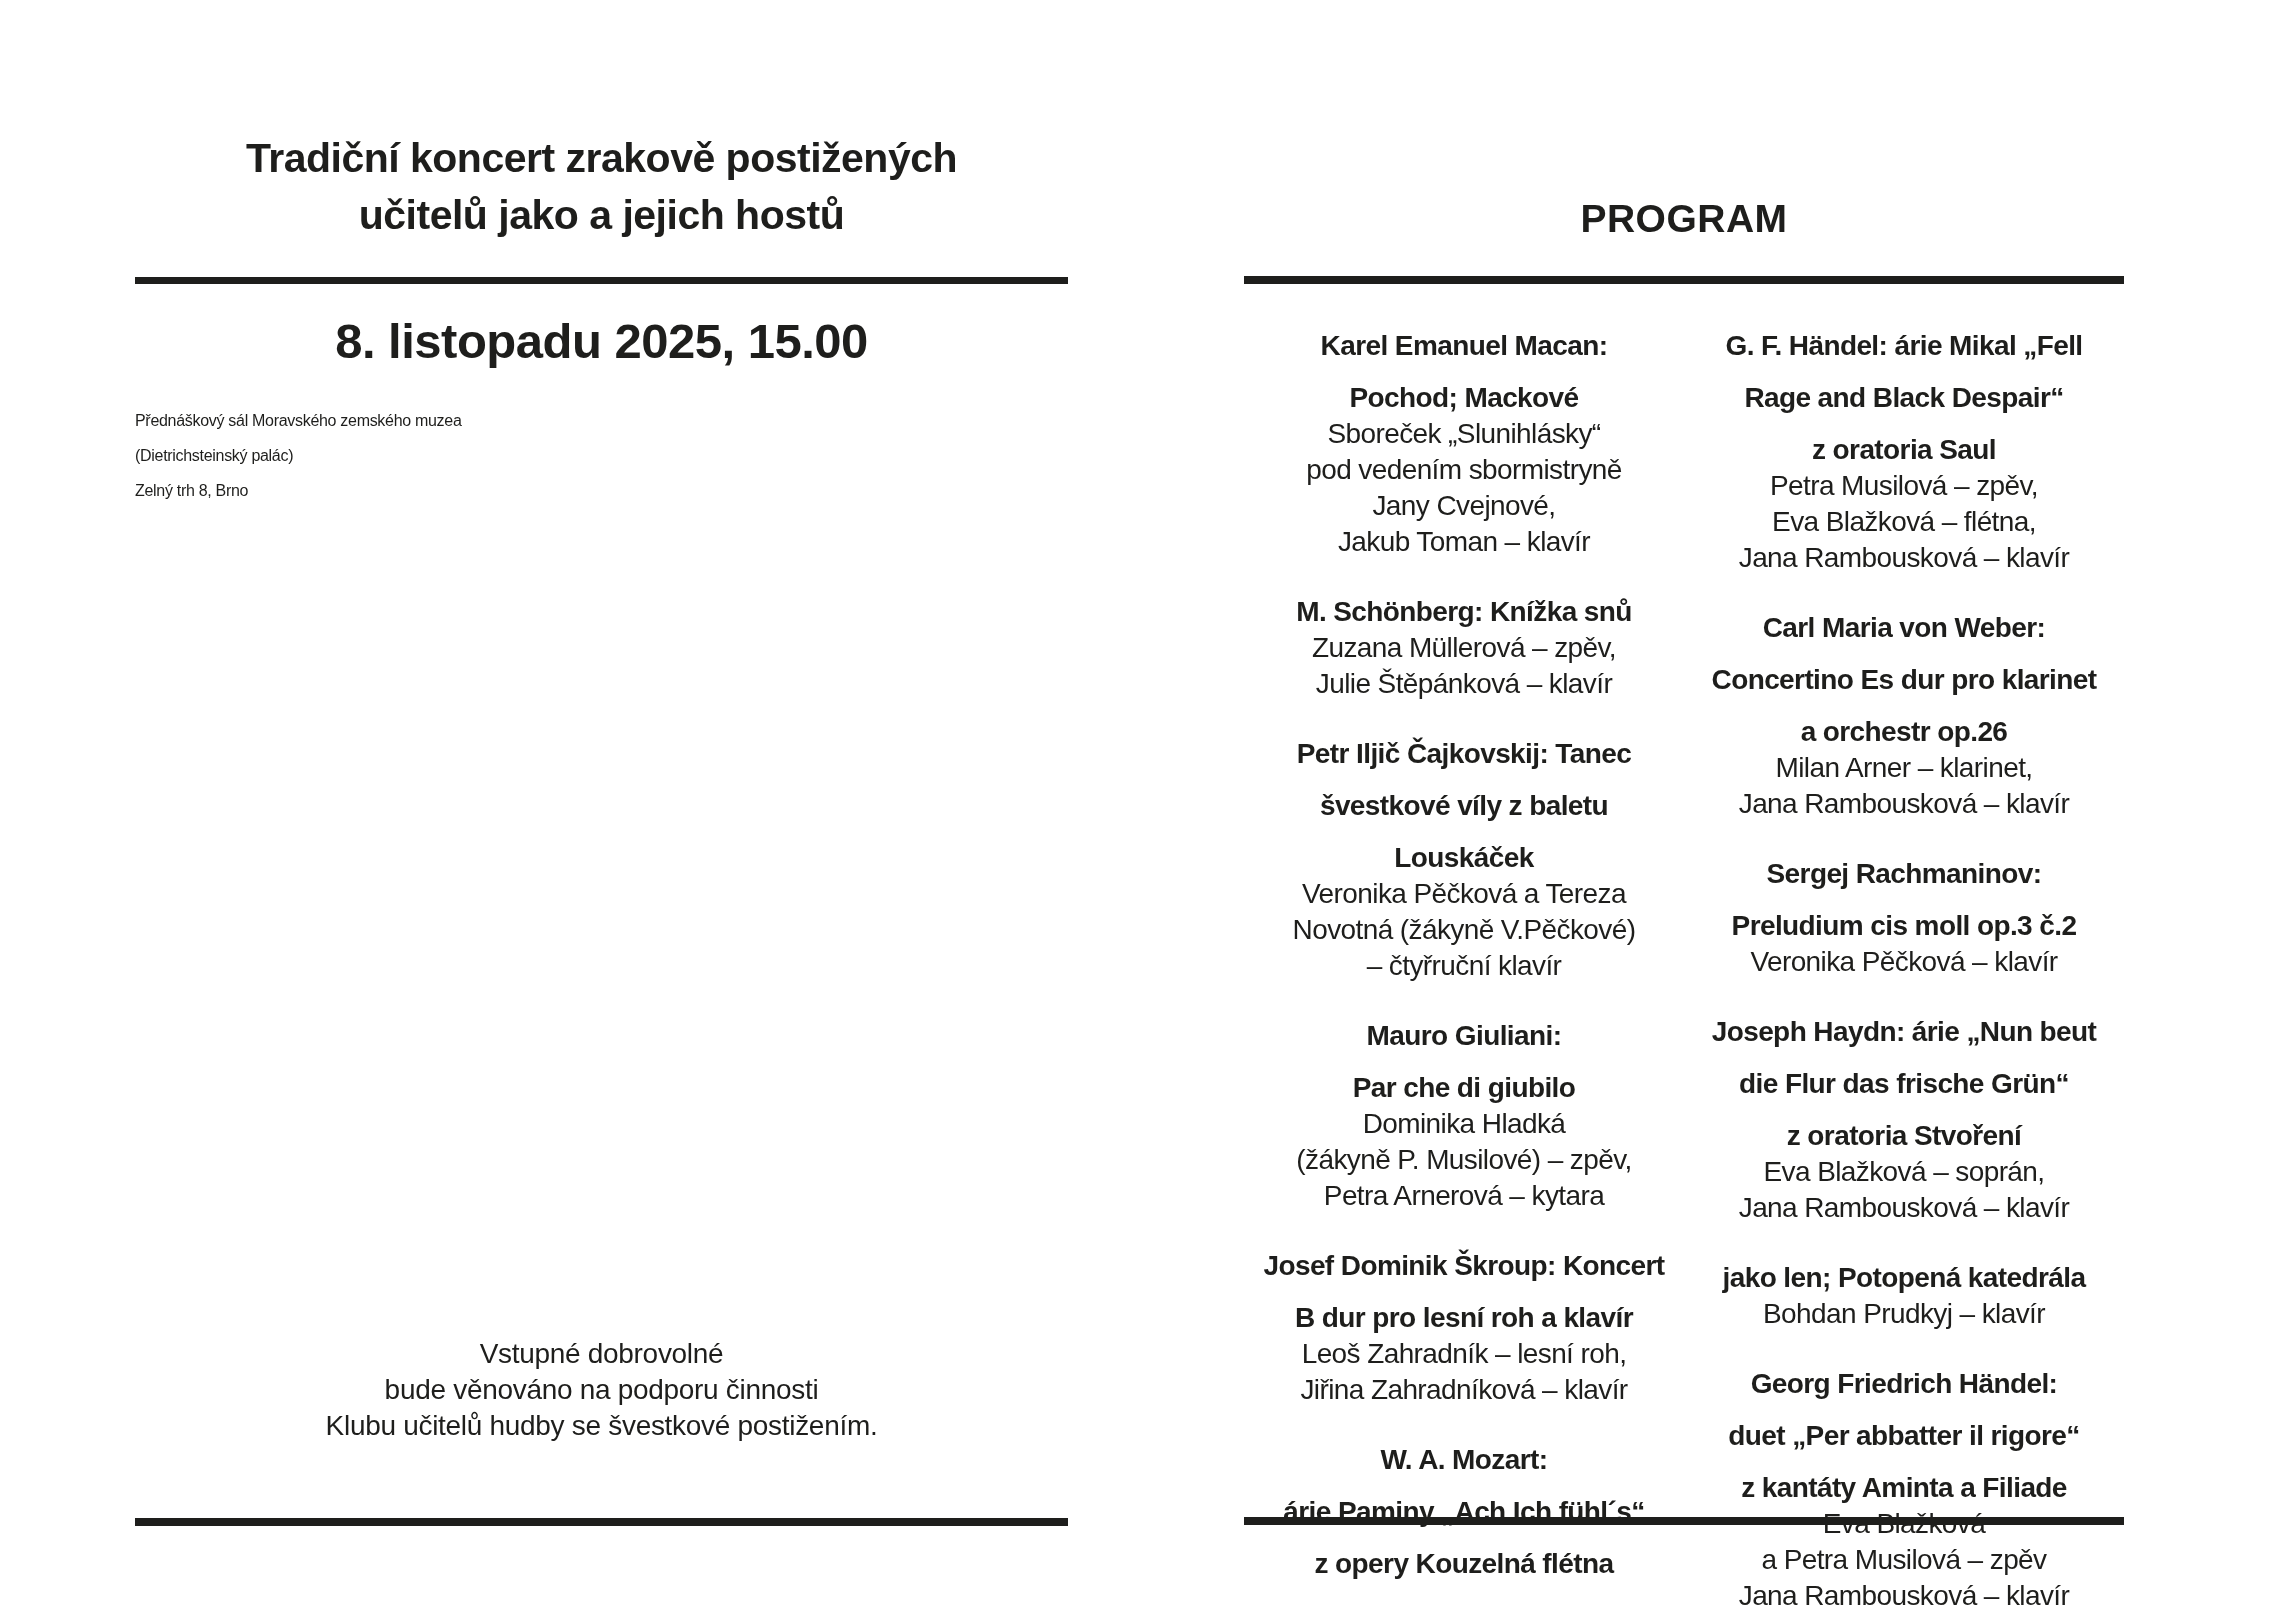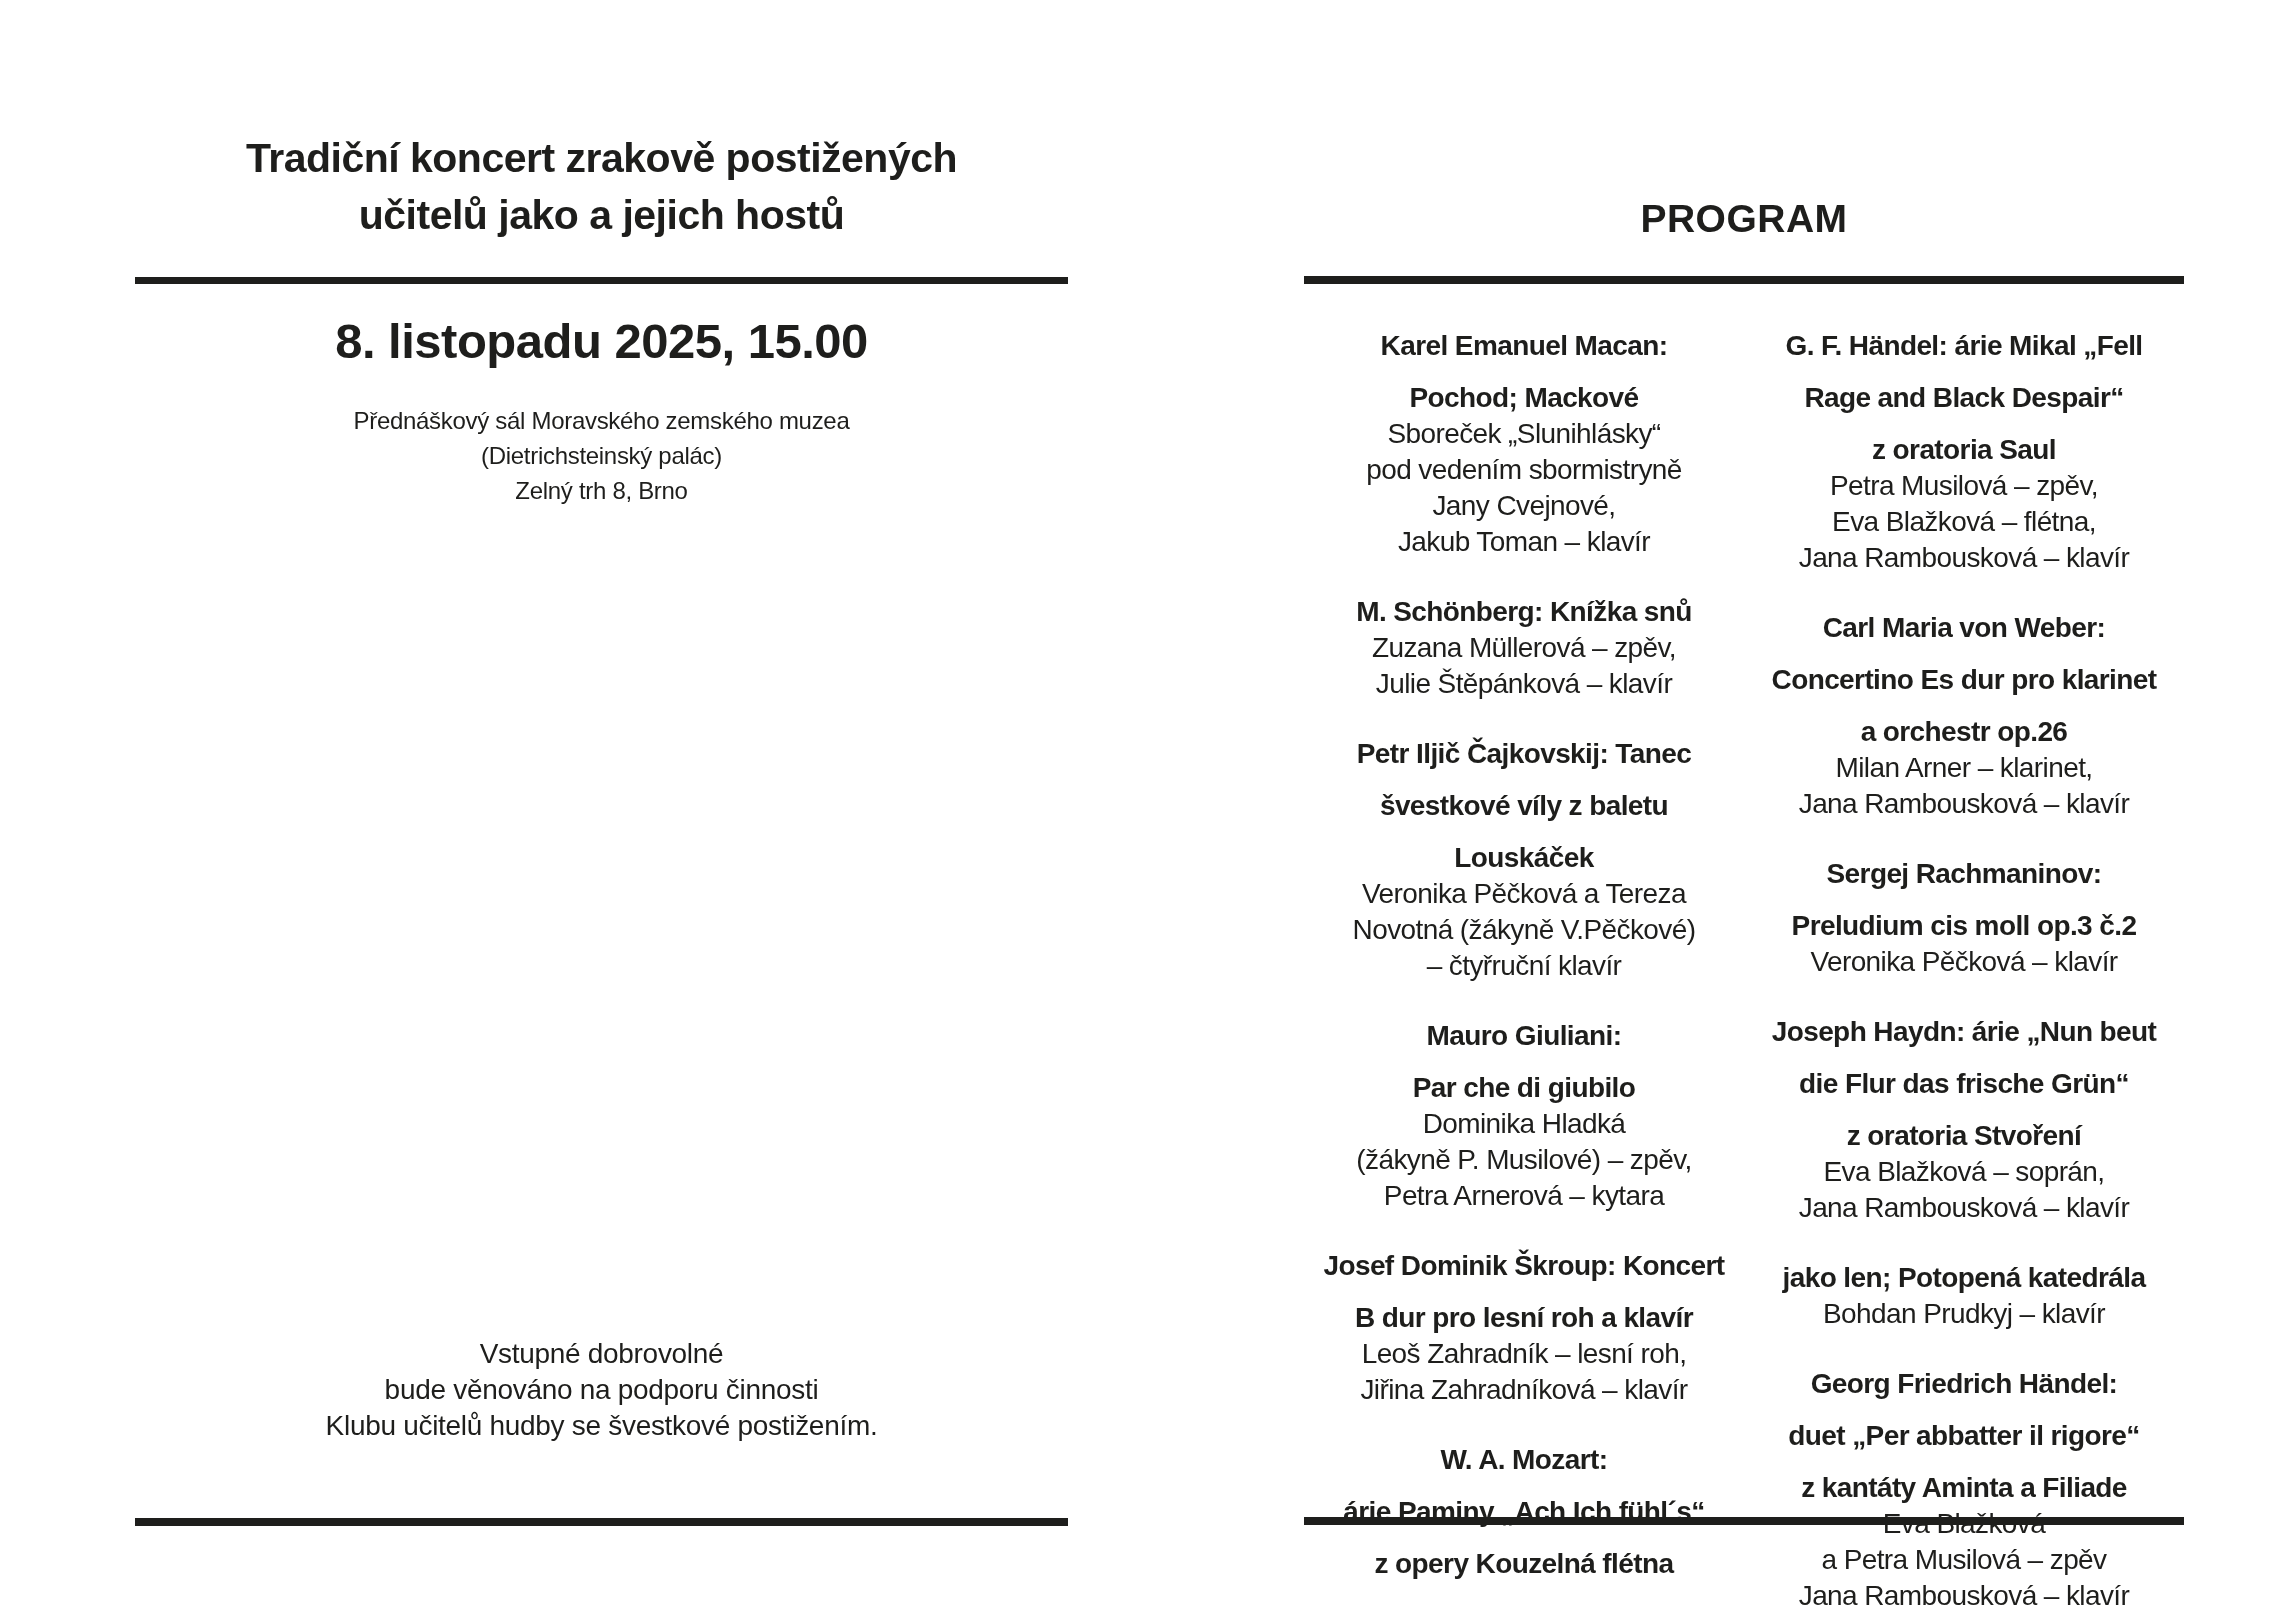--- a/index.html
+++ b/index.html
@@ -23,30 +23,30 @@
     line-height: 57px; letter-spacing: -0.5px;
   }
   .lp-rule-top   { position: absolute; top: 277px;  left: 0; width: 100%; height: 6.9px; background: #1e1e1c; }
   .lp-date {
     position: absolute; top: 318px; left: 0; width: 100%;
     text-align: center; font-weight: 700; font-size: 49px; line-height: 47px;
     letter-spacing: -0.5px;
   }
   .lp-venue {
     position: absolute; top: 403px; left: 0; width: 100%;
-    text-align: center; font-size: 24px; line-height: 35px; letter-spacing: -0.3px;
+    font-size: 16px; line-height: 35px; letter-spacing: -0.3px;
   }
   .lp-admission {
     position: absolute; top: 1336px; left: 0; width: 100%;
     text-align: center; font-size: 28px; line-height: 36px; letter-spacing: -0.3px;
   }
   .lp-rule-bottom { position: absolute; top: 1518px; left: 0; width: 100%; height: 7.8px; background: #1e1e1c; }
 
   
-  #right-page { left: 1304px; width: 880px; height: 1160px; }
+  #right-page { left: 1244px; width: 880px; height: 1160px; }
   .rp-heading {
     position: absolute; top: 194px; left: 0; width: 100%;
     text-align: center; font-weight: 700; font-size: 39px; line-height: 49px;
     letter-spacing: 0.5px;
   }
   .rp-rule-top    { position: absolute; top: 276px;  left: 0; width: 100%; height: 7.8px; background: #1e1e1c; }
   .rp-rule-bottom { position: absolute; top: 1517px; left: 0; width: 100%; height: 7.8px; background: #1e1e1c; }
   .rp-columns {
     position: absolute; top: 312px; left: 0; width: 100%;
     display: flex;

